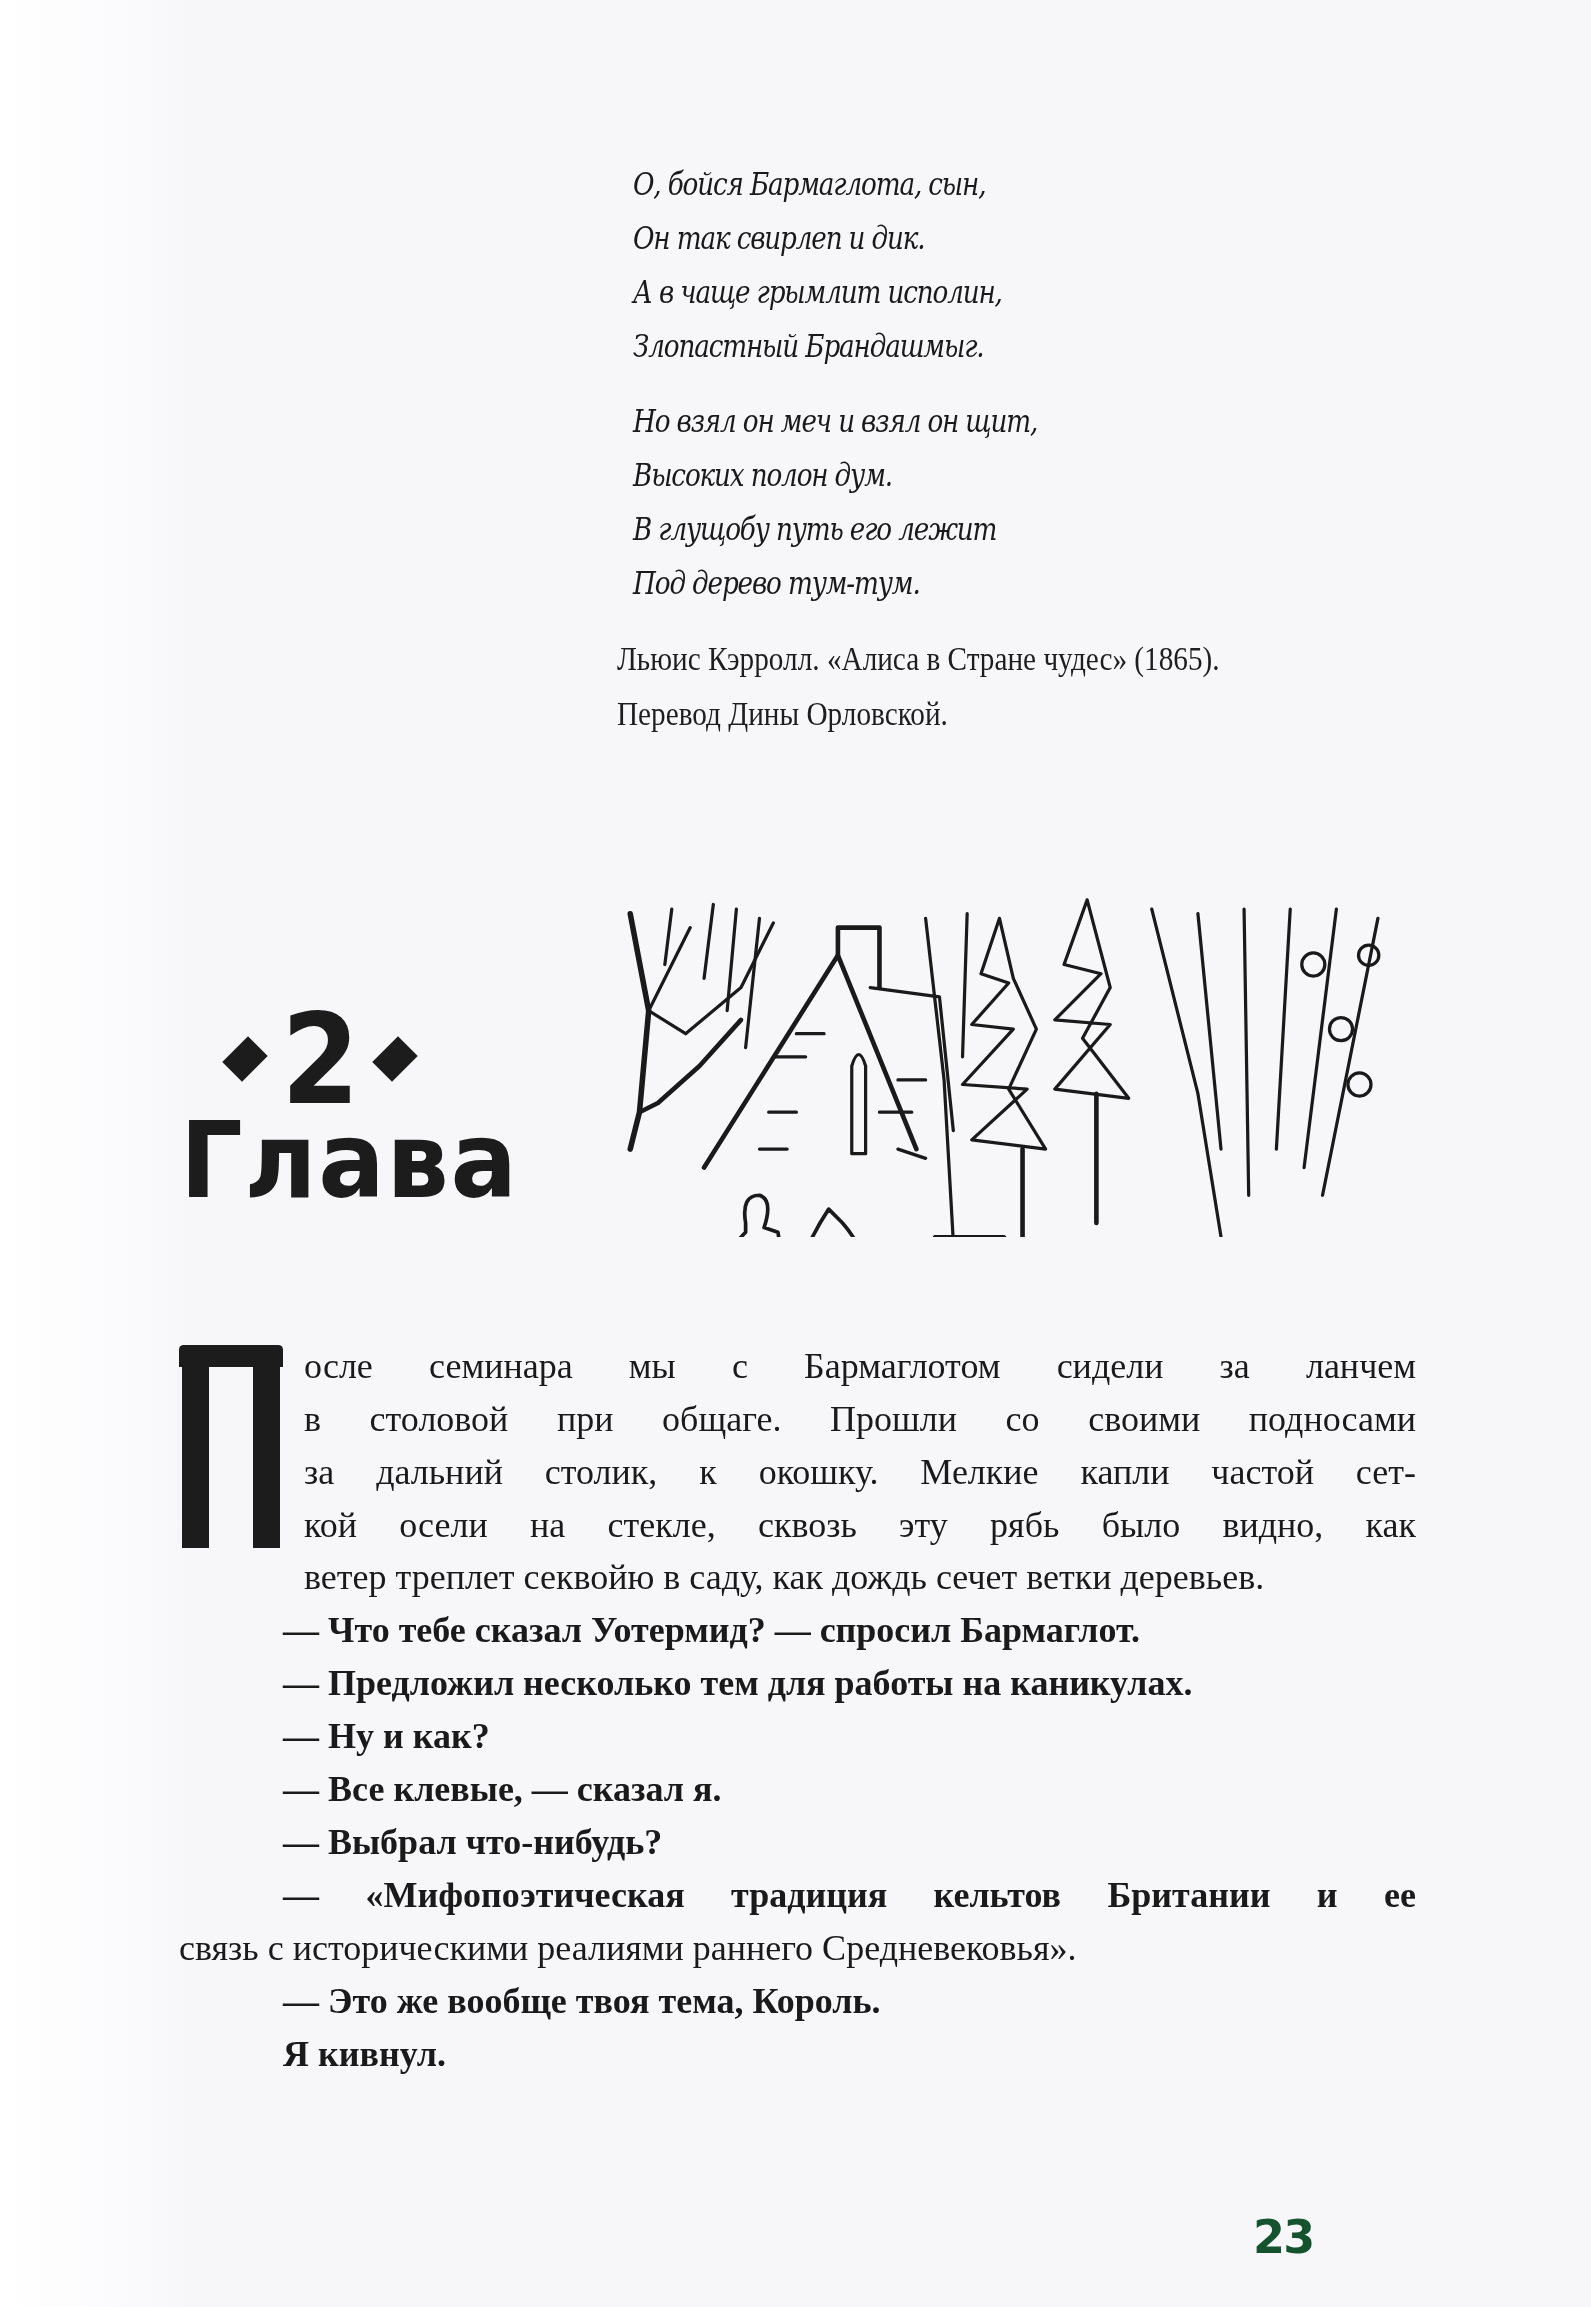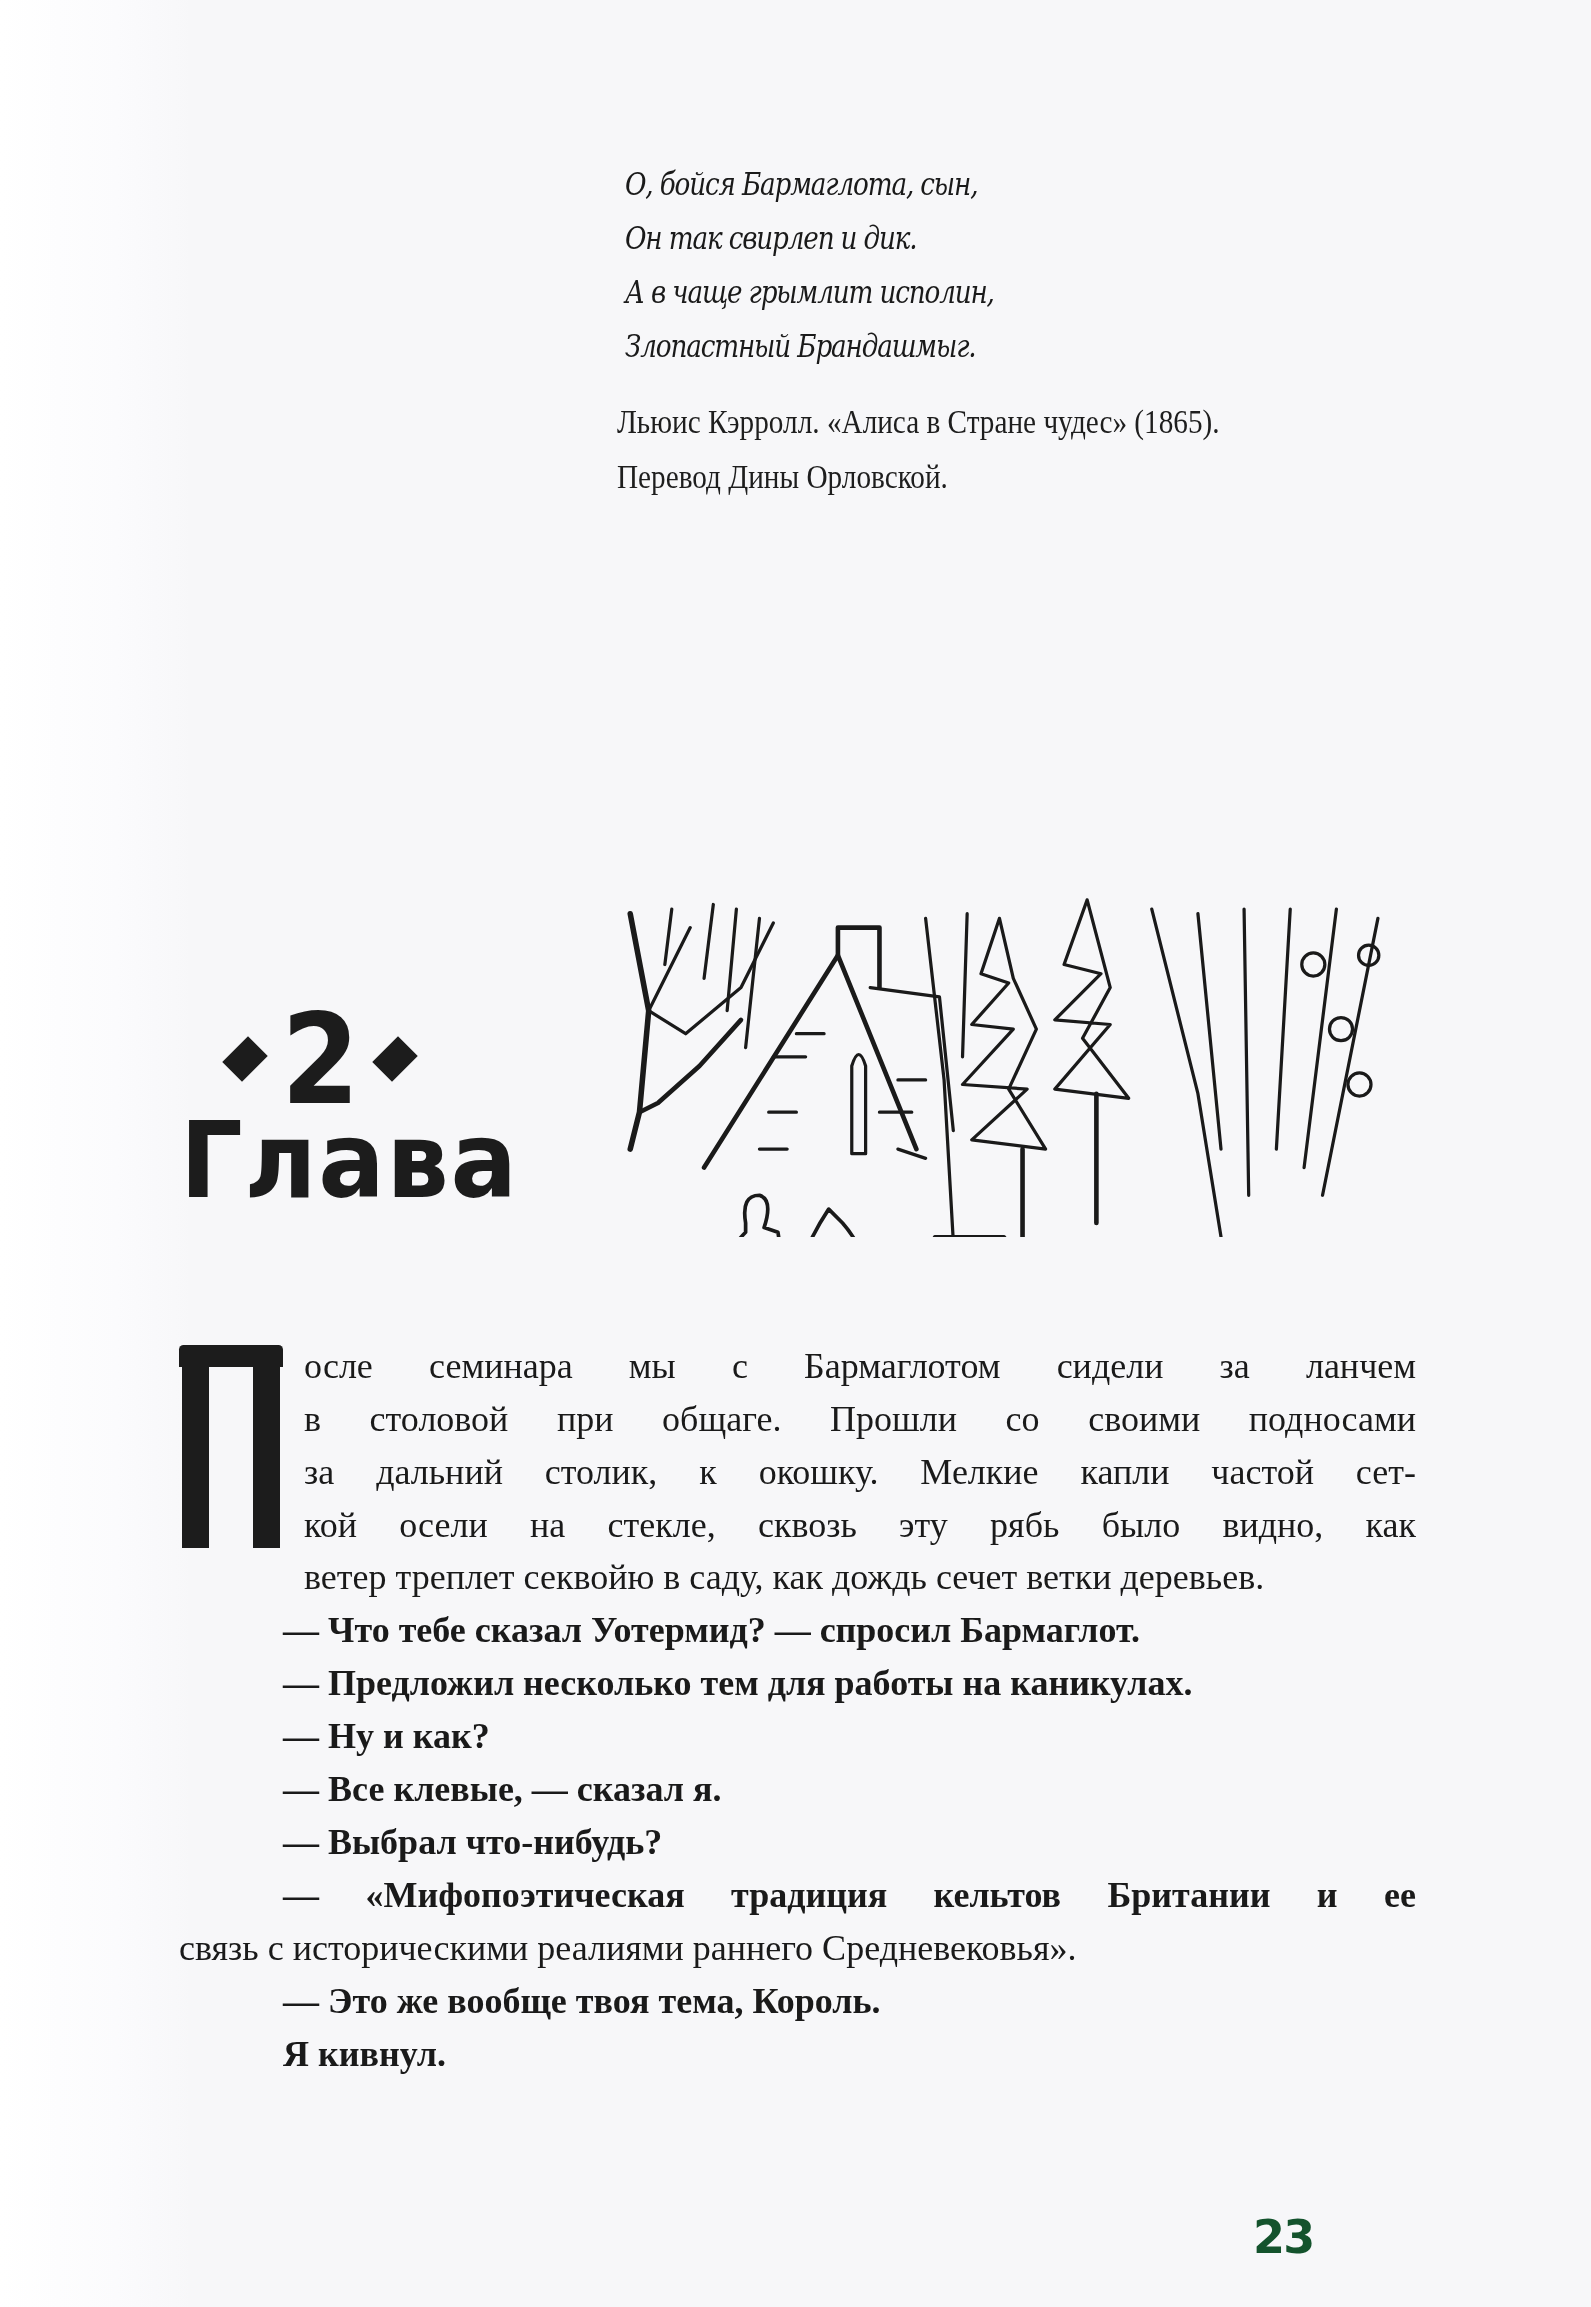--- a/index.html
+++ b/index.html
@@ -15,21 +15,21 @@
       background: linear-gradient(to right, #ffffff 0%, #fbfbfd 60%, rgba(247,247,249,0) 100%);
     }
     .bleed {
       position: absolute; left: 175px; top: 166px; width: 1246px;
       font-size: 32px; line-height: 55px; color: #000; opacity: 0.045;
       filter: blur(0.9px); transform: scaleX(-1); white-space: nowrap; overflow: hidden;
     }
 
     
     .epigraph { position: absolute; left: 617px; top: 157px; width: 877px; }
-    .stanza { margin: 0 0 21px 8px; }
+    .stanza { margin: 0 0 21px 16px; }
     .verse {
       font-family: "DejaVu Serif", "Liberation Serif", serif;
       font-style: italic; font-size: 32px; line-height: 54px;
       letter-spacing: -1.4px; transform: scaleX(0.82); transform-origin: left;
       white-space: nowrap; color: #1a1a1a;
     }
     .attribution {
       font-size: 34px; line-height: 55px; white-space: nowrap;
       transform: scaleX(0.86); transform-origin: left; margin-top: 9.2px;
     }
@@ -101,20 +101,26 @@
   &nbsp;
 </div>
 
 <div class="epigraph">
   <div class="stanza">
     <div class="verse">О, бойся Бармаглота, сын,</div>
     <div class="verse">Он так свирлеп и дик.</div>
     <div class="verse">А в чаще грымлит исполин,</div>
     <div class="verse">Злопастный Брандашмыг.</div>
   </div>
+  <div class="stanza">
+    <div class="verse">Но взял он меч и взял он щит,</div>
+    <div class="verse">Высоких полон дум.</div>
+    <div class="verse">В глущобу путь его лежит</div>
+    <div class="verse">Под дерево тум-тум.</div>
+  </div>
   <div class="attribution">Льюис Кэрролл. «Алиса в Стране чудес» (1865).</div>
   <div class="attribution" style="margin-top:0">Перевод Дины Орловской.</div>
 </div>
 
 <div class="illustration">
   <svg viewBox="0 0 1690 790" fill="none" stroke="#1a1a1a" stroke-width="7" stroke-linecap="round" stroke-linejoin="round">
 
     <path d="M20 90 L60 300 L40 520 L20 600" stroke-width="12"></path>
     <path d="M60 300 L150 120 M60 300 L140 350 L260 250 L330 110"></path>
     <path d="M110 80 L95 200 M200 70 L180 230 M250 80 L230 300 M300 100 L270 380"></path>

